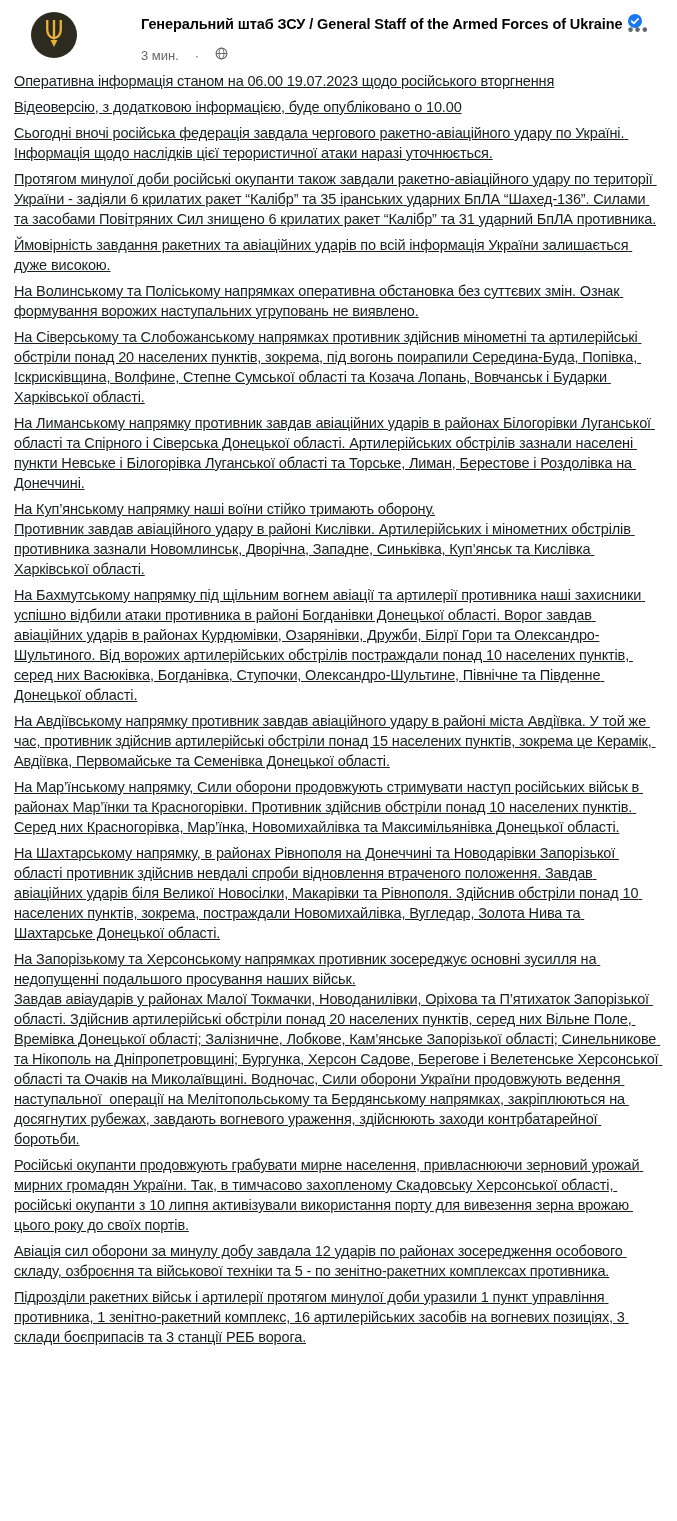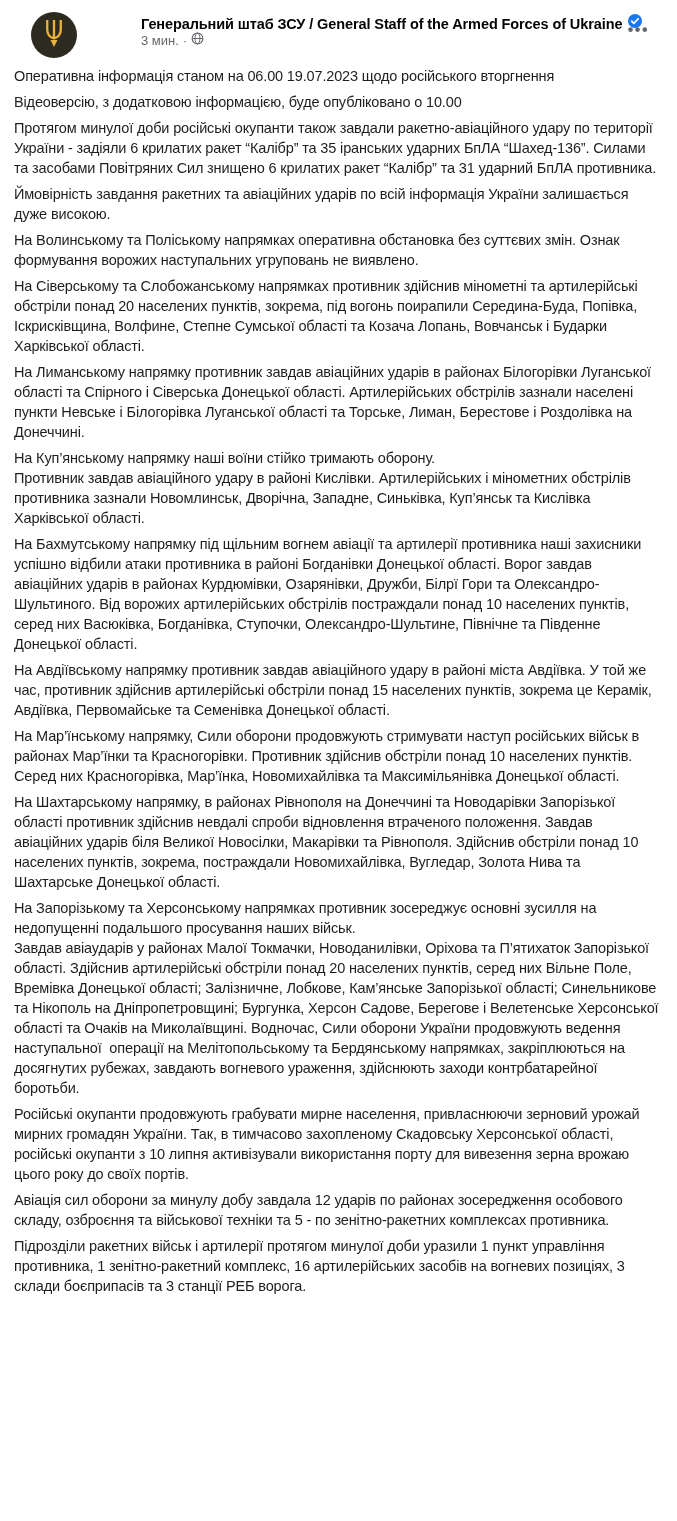--- a/index.html
+++ b/index.html
@@ -41,44 +41,44 @@
   }
   .page-name {
     font-size: 14.5px;
     font-weight: 700;
     color: #050505;
     letter-spacing: -0.1px;
     cursor: pointer;
   }
   .verified { flex: 0 0 auto; margin-top: 1px; }
   .meta-row {
-    margin-top: 0;
+    margin-top: 15px;
     display: flex;
     align-items: center;
-    gap: 4px;
+    gap: 16px;
     font-size: 13px;
     color: #65676b;
   }
   .timestamp { cursor: pointer; }
   .menu-btn {
     position: absolute;
     right: 24px;
     top: 18px;
     color: #606770;
     font-size: 16px;
     font-weight: 700;
     letter-spacing: 1.5px;
     line-height: 16px;
     cursor: pointer;
     padding: 4px;
     user-select: none;
   }
 
   
-  .post-text { padding: 2px 16px 0 14px; }
+  .post-text { padding: 2px 16px 0 14px; text-decoration: underline; }
   .post-text p {
     margin: 0 0 6px 0;
     font-size: 14.5px;
     line-height: 20px;
     letter-spacing: -0.15px;
     color: #1c1e21;
     white-space: pre-wrap;
   }
 </style>
 </head>
@@ -122,20 +122,21 @@
     </div>
 
     <div class="menu-btn">
       <span>•••</span>
     </div>
   </div>
 
   <div class="post-text">
     <p>Оперативна інформація станом на 06.00 19.07.2023 щодо російського вторгнення</p>
     <p>Відеоверсію, з додатковою інформацією, буде опубліковано о 10.00</p>
+    <p>Сьогодні вночі російська федерація завдала чергового ракетно-авіаційного удару по Україні. Інформація щодо наслідків цієї терористичної атаки наразі уточнюється.</p>
     <p>Протягом минулої доби російські окупанти також завдали ракетно-авіаційного удару по території України - задіяли 6 крилатих ракет “Калібр” та 35 іранських ударних БпЛА “Шахед-136”. Силами та засобами Повітряних Сил знищено 6 крилатих ракет “Калібр” та 31 ударний БпЛА противника.</p>
     <p>Ймовірність завдання ракетних та авіаційних ударів по всій інформація України залишається дуже високою.</p>
     <p>На Волинському та Поліському напрямках оперативна обстановка без суттєвих змін. Ознак формування ворожих наступальних угруповань не виявлено.</p>
     <p>На Сіверському та Слобожанському напрямках противник здійснив мінометні та артилерійські обстріли понад 20 населених пунктів, зокрема, під вогонь поирапили Середина-Буда, Попівка, Іскрисківщина, Волфине, Степне Сумської області та Козача Лопань, Вовчанськ і Бударки Харківської області.</p>
     <p>На Лиманському напрямку противник завдав авіаційних ударів в районах Білогорівки Луганської області та Спірного і Сіверська Донецької області. Артилерійських обстрілів зазнали населені пункти Невське і Білогорівка Луганської області та Торське, Лиман, Берестове і Роздолівка на Донеччині.</p>
     <p>На Куп’янському напрямку наші воїни стійко тримають оборону.
 Противник завдав авіаційного удару в районі Кислівки. Артилерійських і мінометних обстрілів противника зазнали Новомлинськ, Дворічна, Западне, Синьківка, Куп’янськ та Кислівка Харківської області.</p>
     <p>На Бахмутському напрямку під щільним вогнем авіації та артилерії противника наші захисники успішно відбили атаки противника в районі Богданівки Донецької області. Ворог завдав авіаційних ударів в районах Курдюмівки, Озарянівки, Дружби, Білрї Гори та Олександро-Шультиного. Від ворожих артилерійських обстрілів постраждали понад 10 населених пунктів, серед них Васюківка, Богданівка, Ступочки, Олександро-Шультине, Північне та Південне Донецької області.</p>
     <p>На Авдіївському напрямку противник завдав авіаційного удару в районі міста Авдіївка. У той же час, противник здійснив артилерійські обстріли понад 15 населених пунктів, зокрема це Керамік, Авдіївка, Первомайське та Семенівка Донецької області.</p>
     <p>На Мар’їнському напрямку, Сили оборони продовжують стримувати наступ російських військ в районах Мар’їнки та Красногорівки. Противник здійснив обстріли понад 10 населених пунктів. Серед них Красногорівка, Мар’їнка, Новомихайлівка та Максимільянівка Донецької області.</p>

